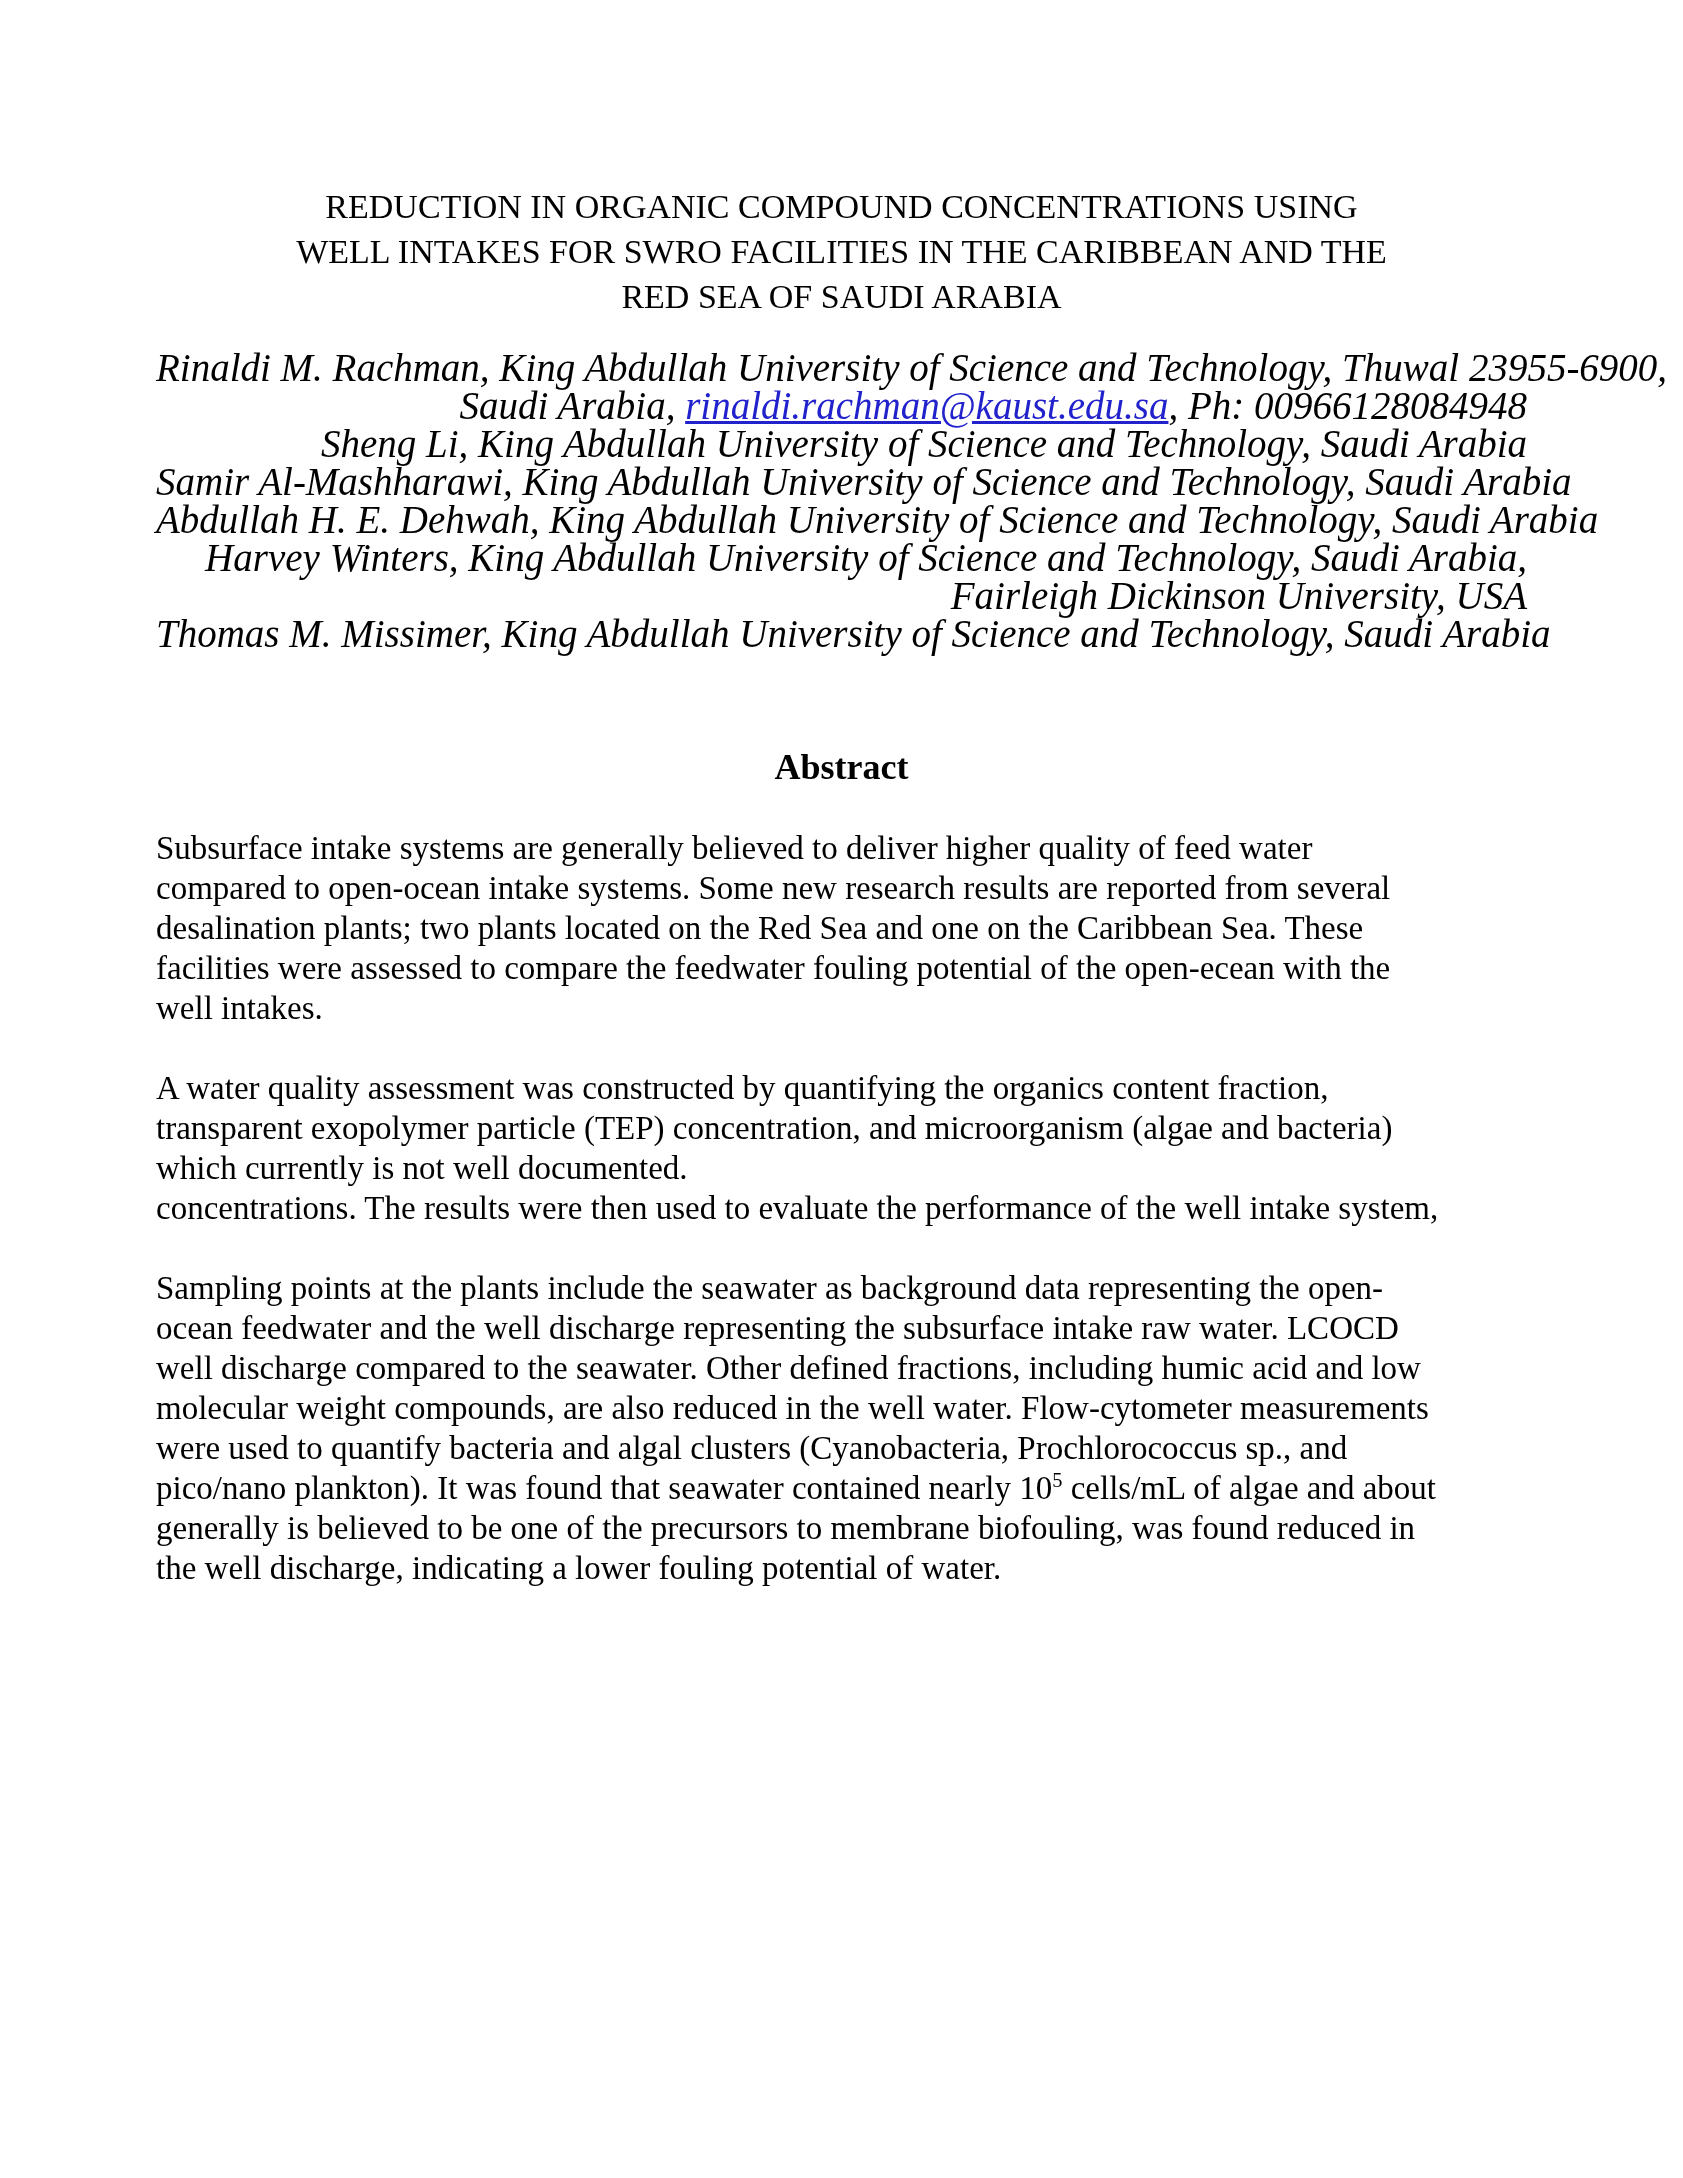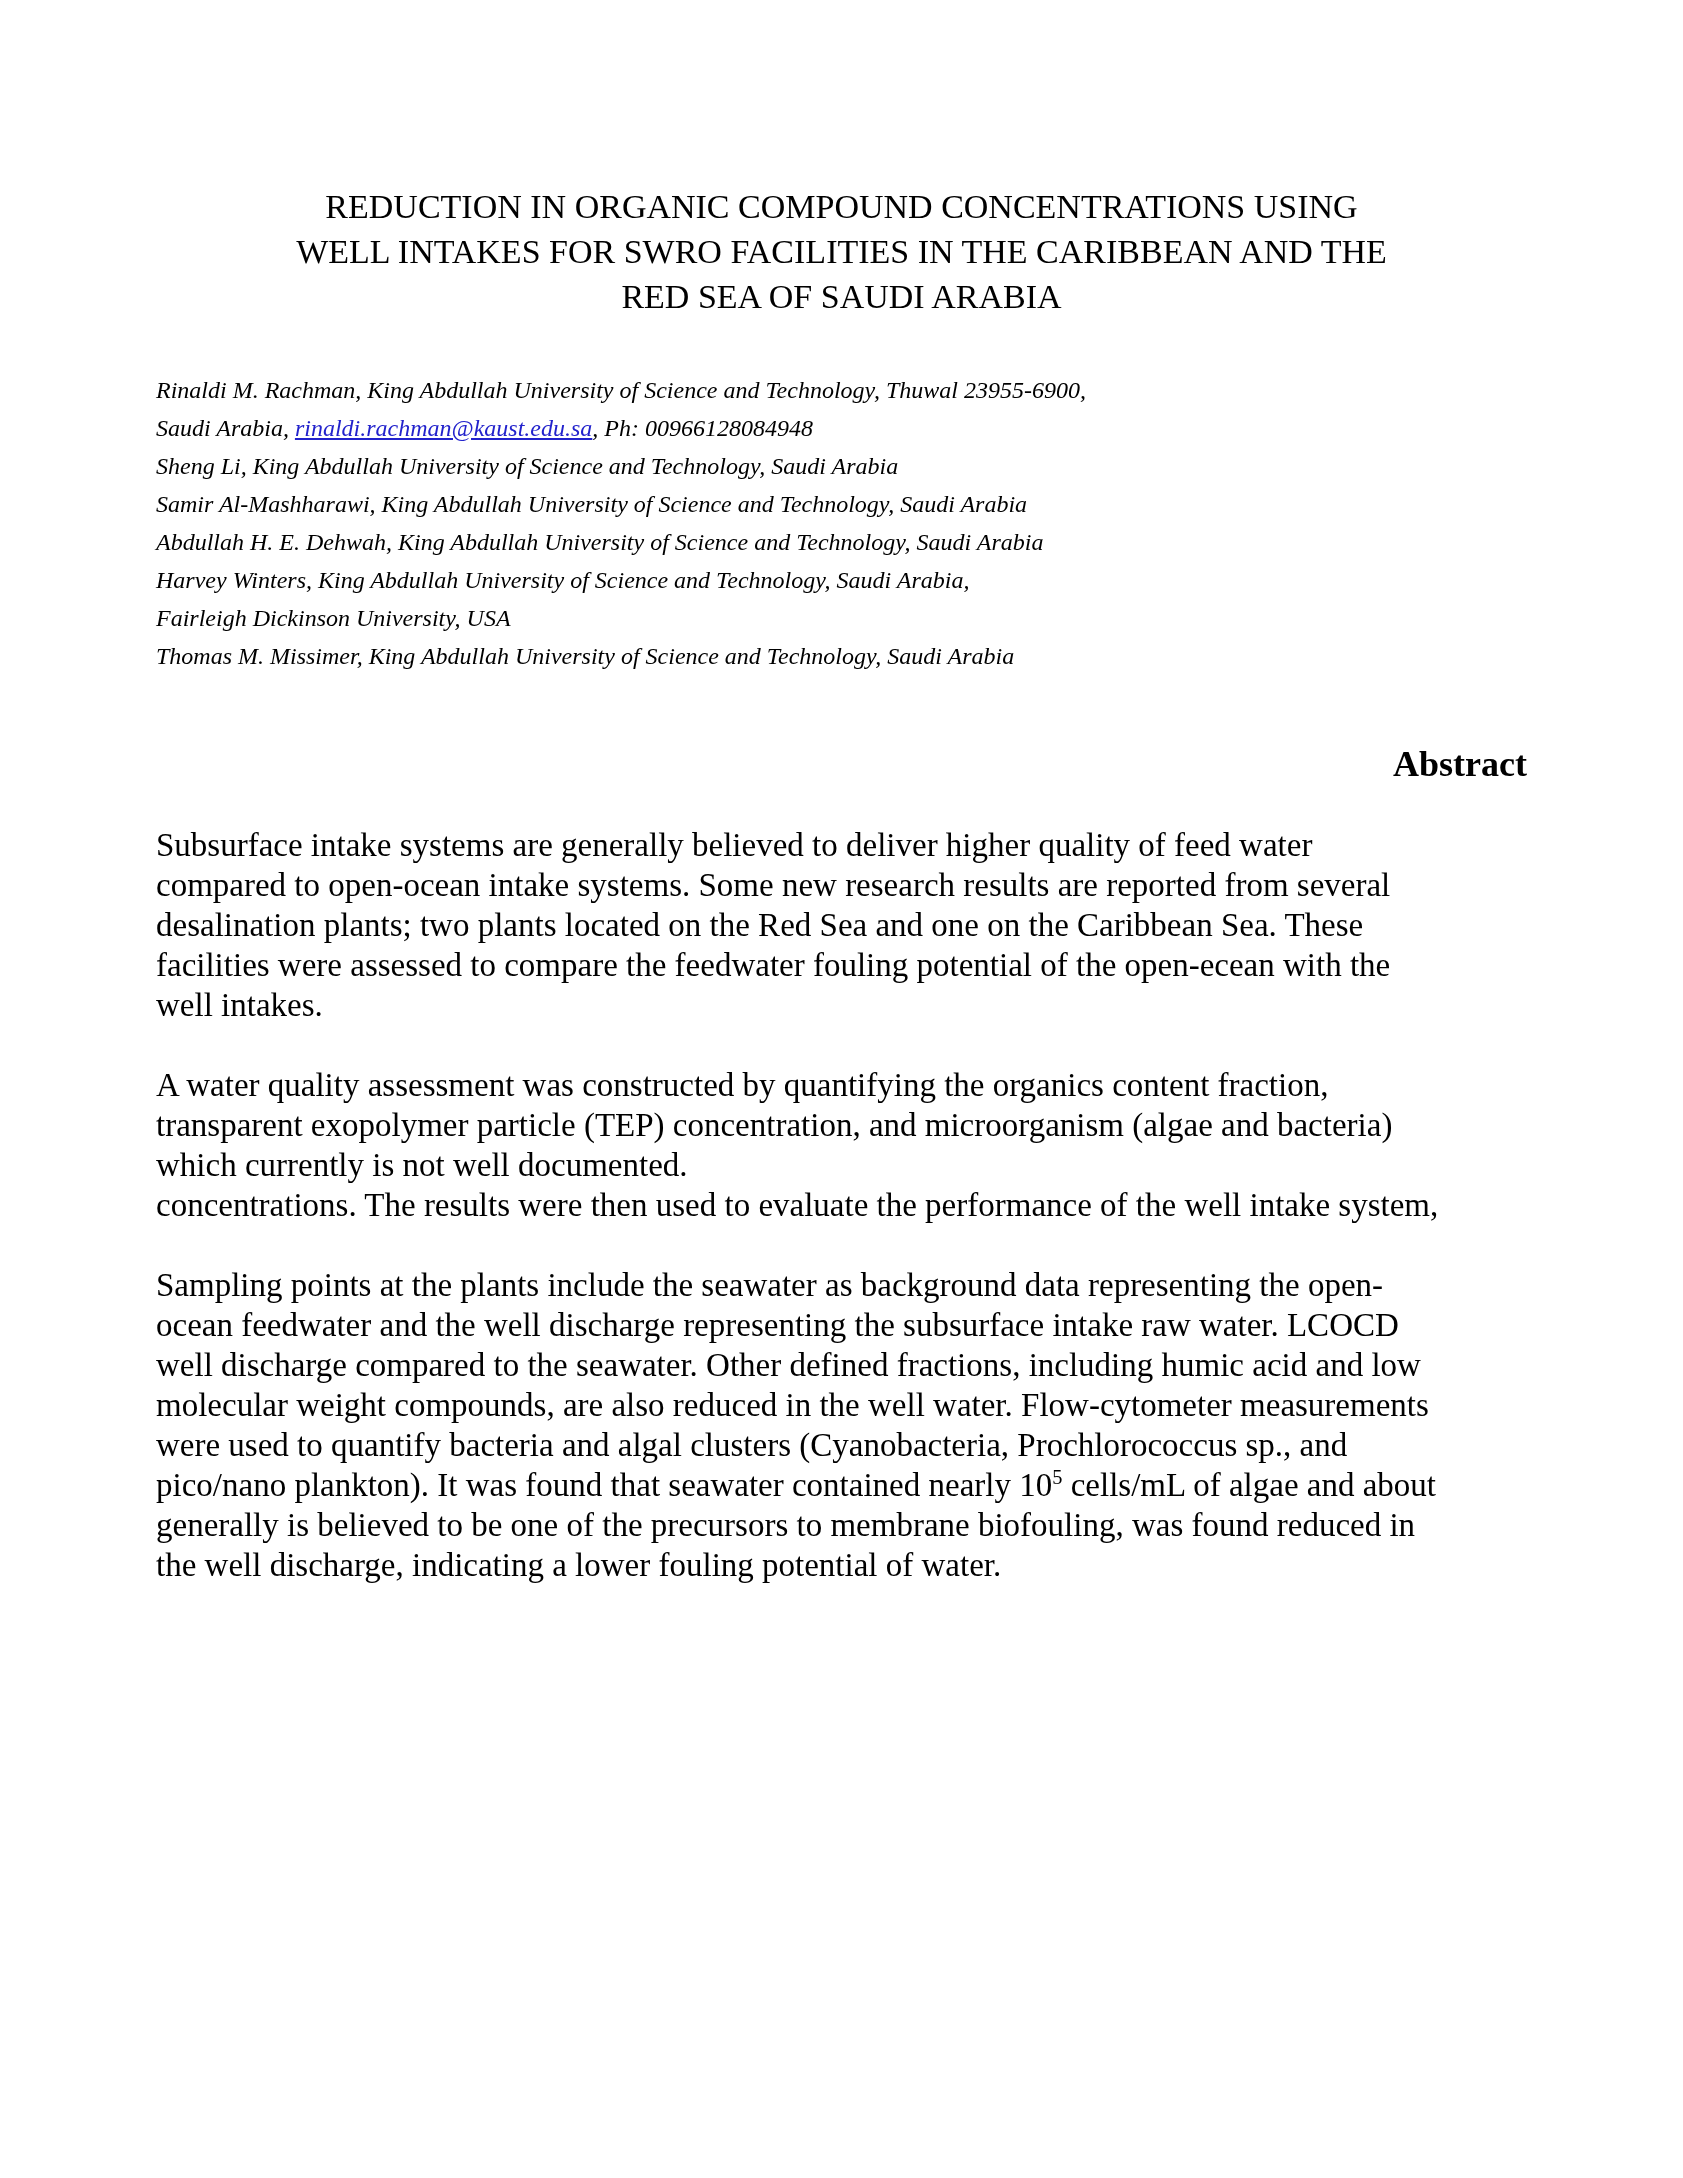--- a/index.html
+++ b/index.html
@@ -20,32 +20,32 @@
     overflow:hidden;
   }
   .title{
     font-size:34px;
     line-height:45px;
     text-align:center;
     font-weight:normal;
     margin:0;
   }
   .authors{
-    margin-top:52px;
-    font-size:24px;
+    margin-top:30px;
+    font-size:39px;
     line-height:38px;
     font-style:italic;
-    text-align:left;
+    text-align:right;
   }
   .abstract-heading{
-    margin:67px 0 0 0;
+    margin:92px 0 0 0;
     font-size:36px;
     line-height:45px;
     font-weight:bold;
-    text-align:right;
+    text-align:center;
   }
   .body-text{
     margin-top:38px;
     font-size:33px;
     line-height:40px;
     text-align:left;
   }
   .paragraph{margin:0 0 40px 0;}
   .line{white-space:nowrap;}
   .email-link{

